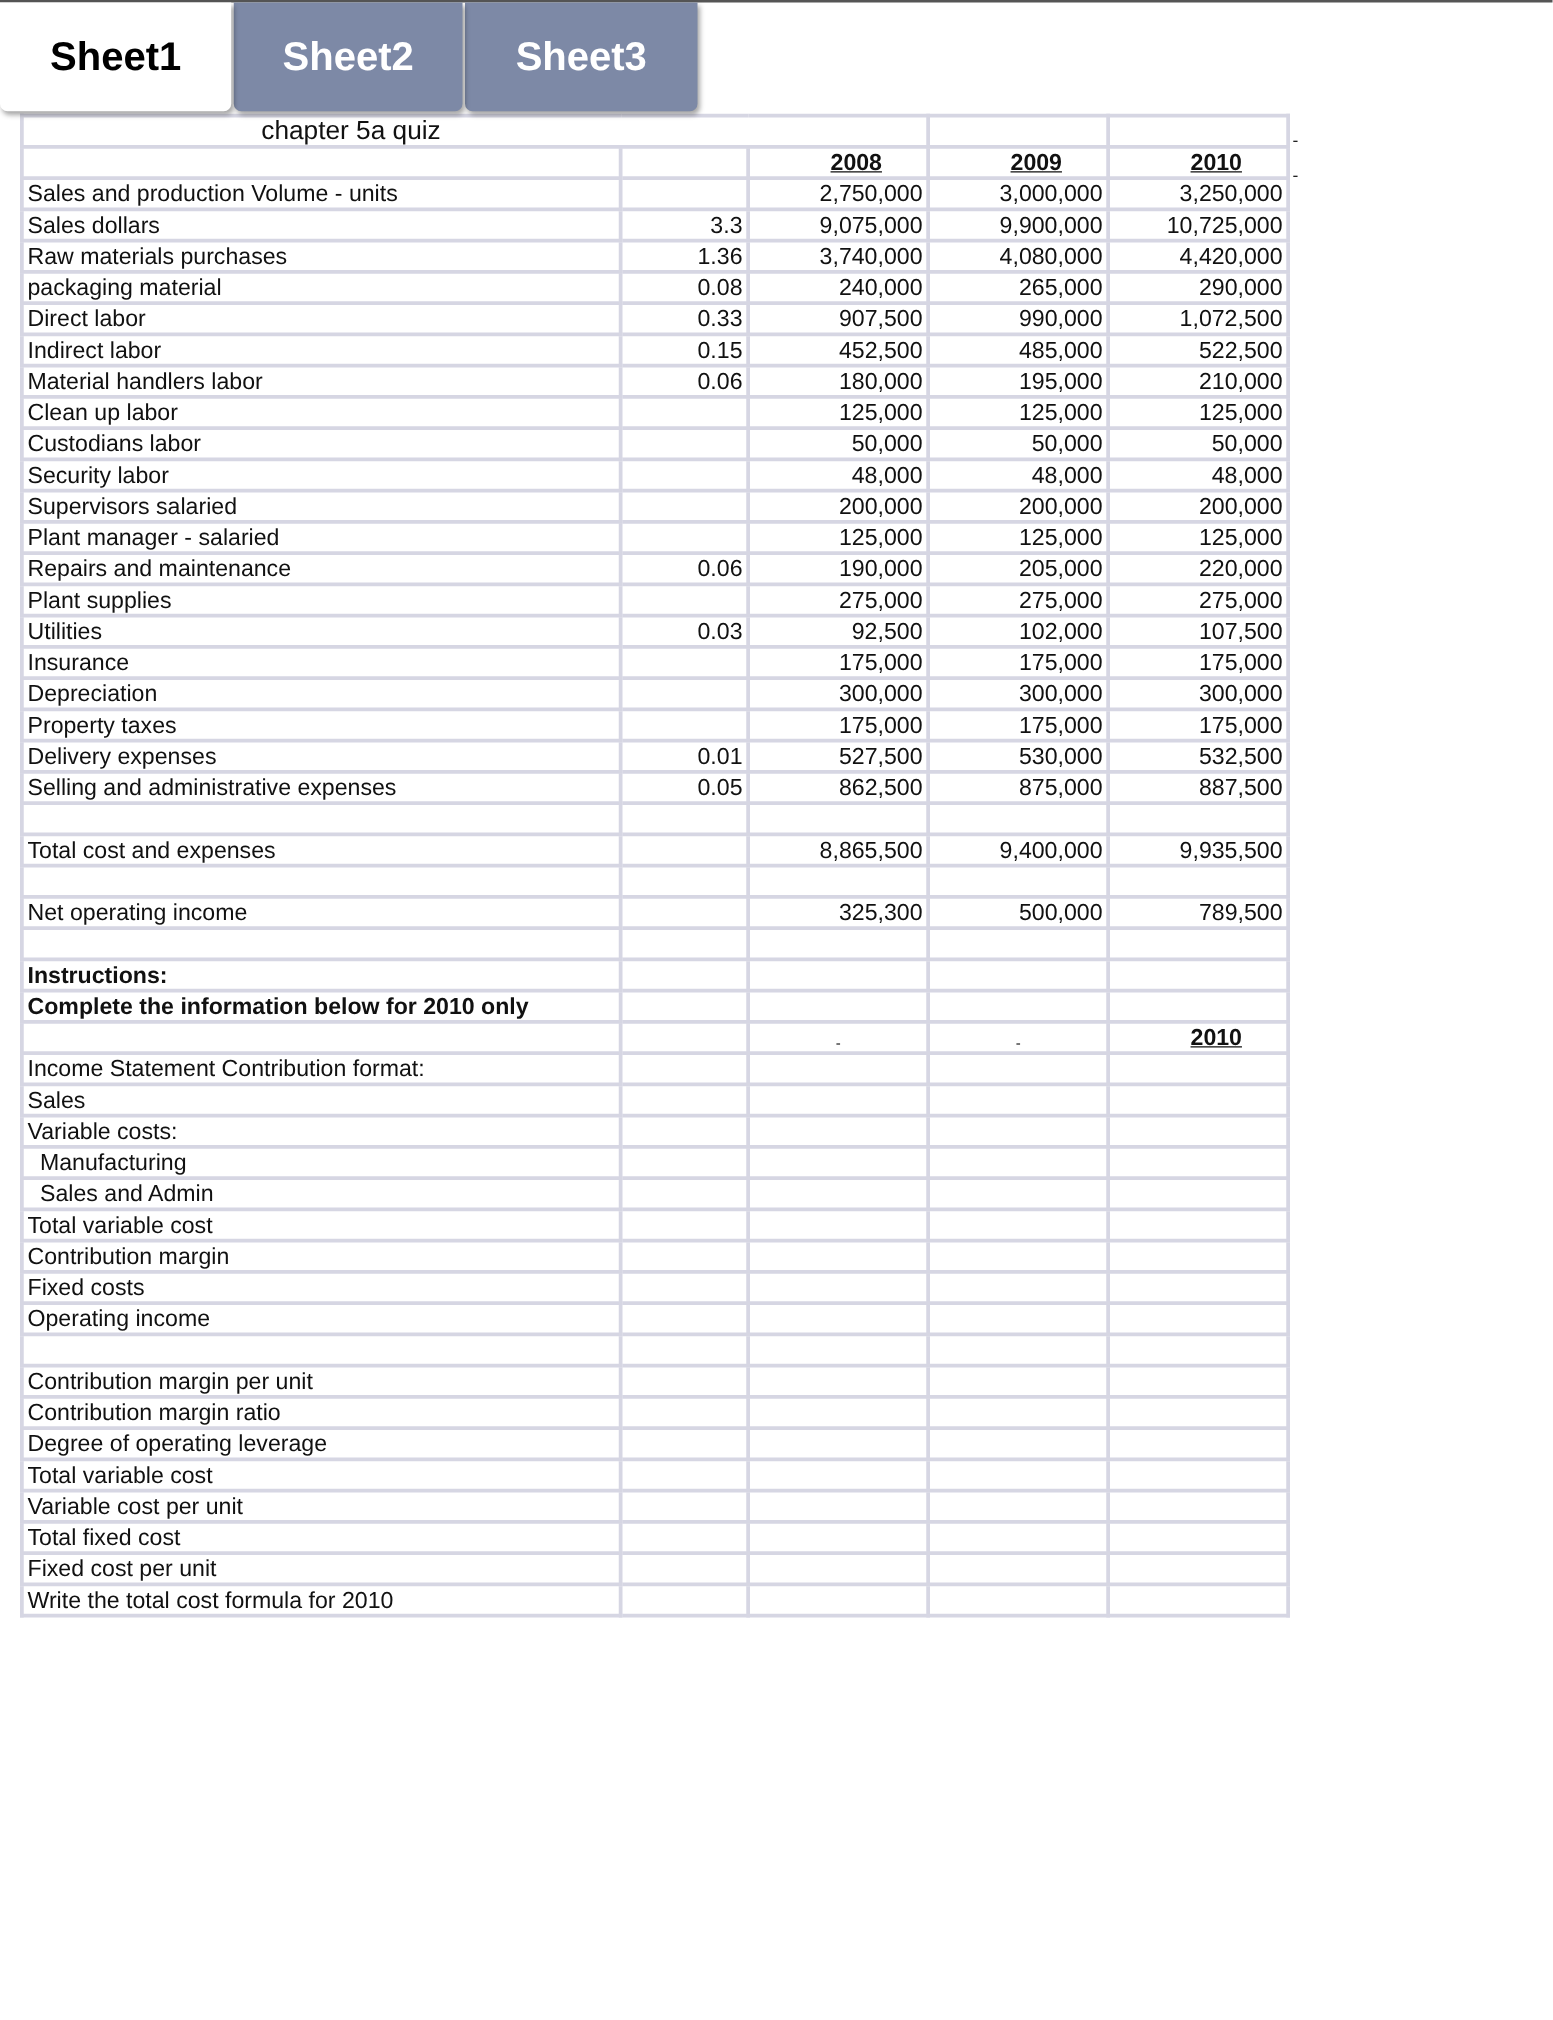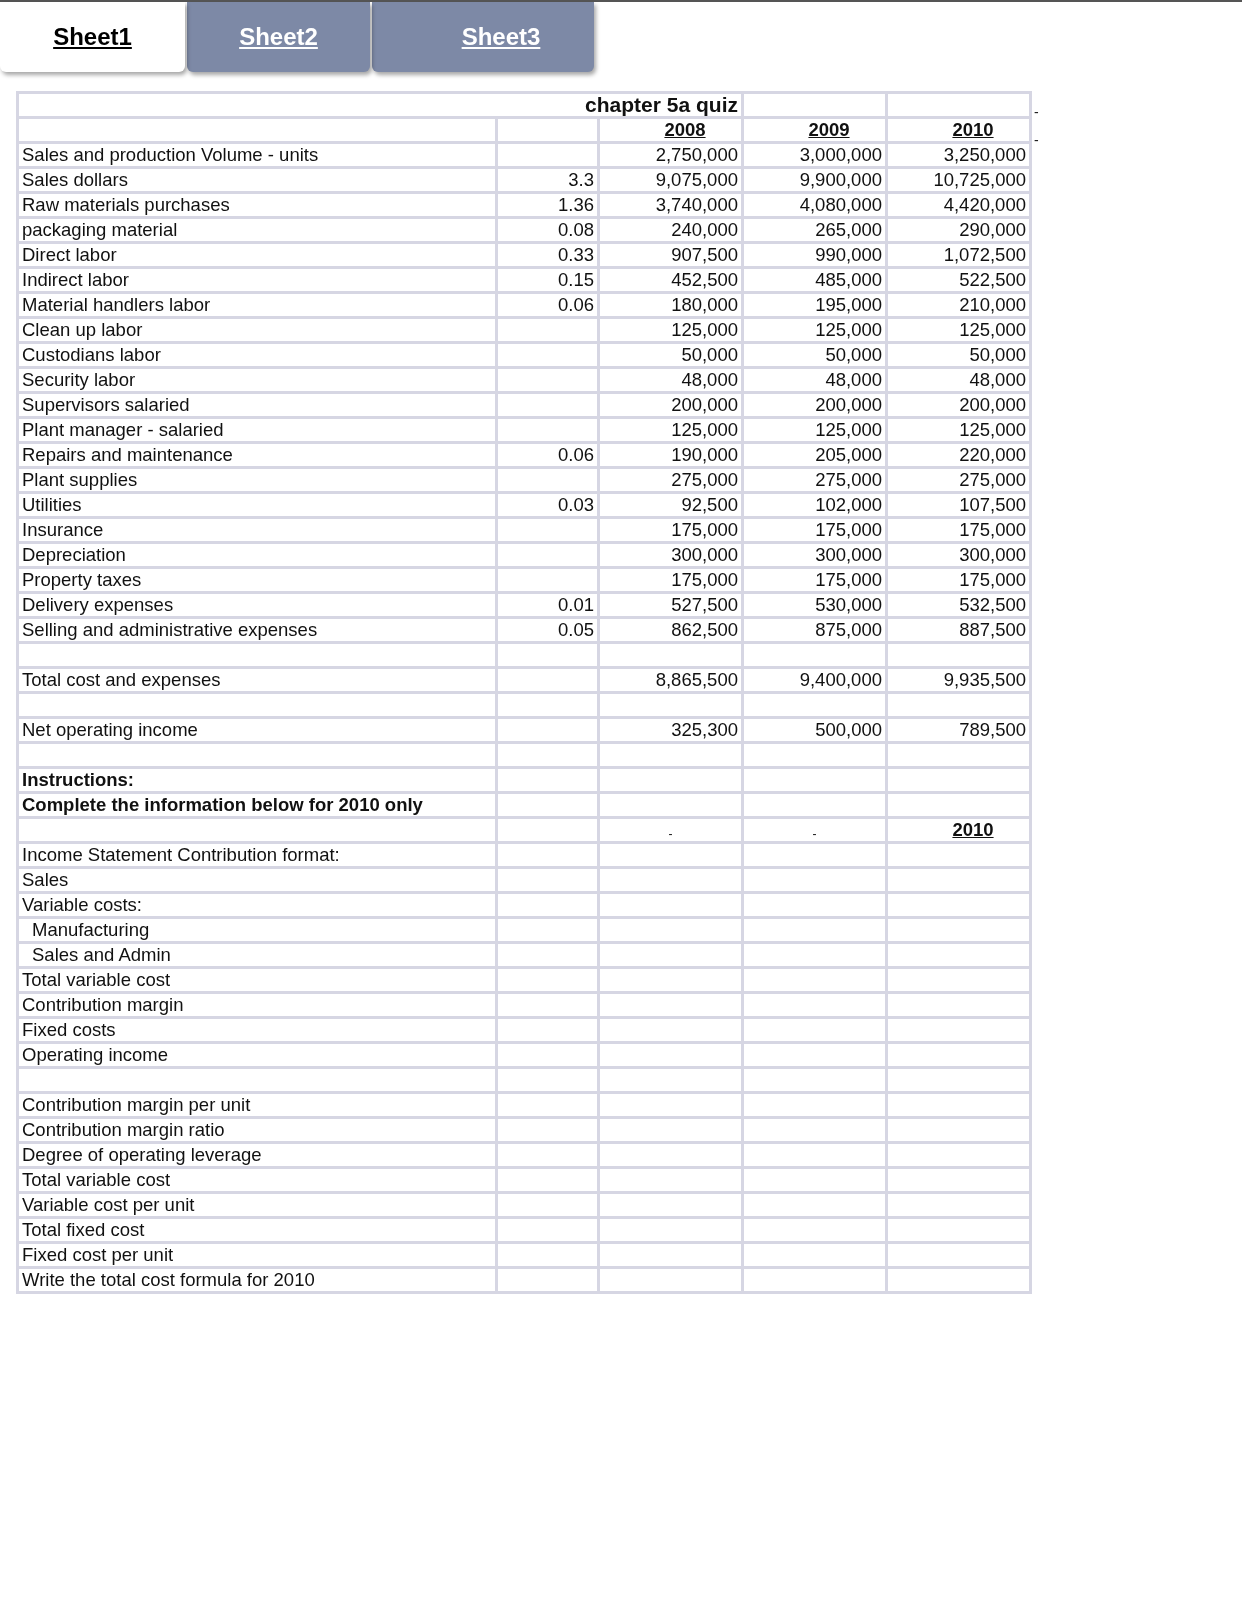--- a/index.html
+++ b/index.html
@@ -1,33 +1,33 @@
 <!DOCTYPE html>
 <html><head>
 <meta charset="utf-8">
 <style>
   html, body { margin:0; padding:0; background:#ffffff; }
   body { width:1242px; height:1616px; position:relative; overflow:hidden;
          font-family:"Liberation Sans", sans-serif; color:#111; }
   .topline { position:absolute; left:0; top:0; width:1242px; height:2px; background:#555; }
   .tabs { position:absolute; left:0; top:2px; height:72px; }
-  .tab { position:absolute; top:0; height:70px; border-radius:0 0 6px 6px;
-         font-weight:bold; font-size:24px; display:flex; align-items:center; justify-content:center;
-         box-shadow:2px 3px 4px rgba(0,0,0,0.35); cursor:pointer;text-decoration:underline; }
+  .tab { position:absolute; top:0; height:87px; border-radius:0 0 6px 6px;
+         font-weight:bold; font-size:32px; display:flex; align-items:center; justify-content:center;
+         box-shadow:2px 3px 4px rgba(0,0,0,0.35); cursor:pointer; }
   .tab.active { left:0; width:185px; background:#ffffff; color:#000; z-index:3; }
   .tab.t2 { left:187px; width:183px; background:#7d89a6; color:#fff; z-index:2; }
-  .tab.t3 { left:372px; width:186px; background:#7d89a6; color:#fff; z-index:1;padding-left:36px; }
+  .tab.t3 { left:372px; width:186px; background:#7d89a6; color:#fff; z-index:1; }
 
   .grid { position:absolute; left:16px; top:91px; border-collapse:collapse; table-layout:fixed; }
   .grid td { border:3px solid #d6d6e3; height:22px; padding:0 3px; font-size:18.5px;
              white-space:nowrap; overflow:hidden; line-height:22px; }
   .grid td.num { text-align:right; }
   .grid td.ctr { text-align:right; }
   .grid td.bold { font-weight:bold; }
-  .grid td.title { text-align:right; font-weight:bold; font-size:21px; padding-left:190px; }
+  .grid td.title { text-align:left; font-weight:normal; font-size:21px; padding-left:190px; }
   .grid td.yr { text-align:center; font-weight:bold; text-decoration:underline;padding-left:32px; }
   .grid td.indent { padding-left:13px; }
   .grid td.dash { text-align:center; font-size:12px; vertical-align:bottom; line-height:14px; }
   .side-dash { position:absolute; left:1034px; font-size:14px; color:#222; }
 </style>
 </head>
 <body>
 
 <div class="topline"></div>
 

